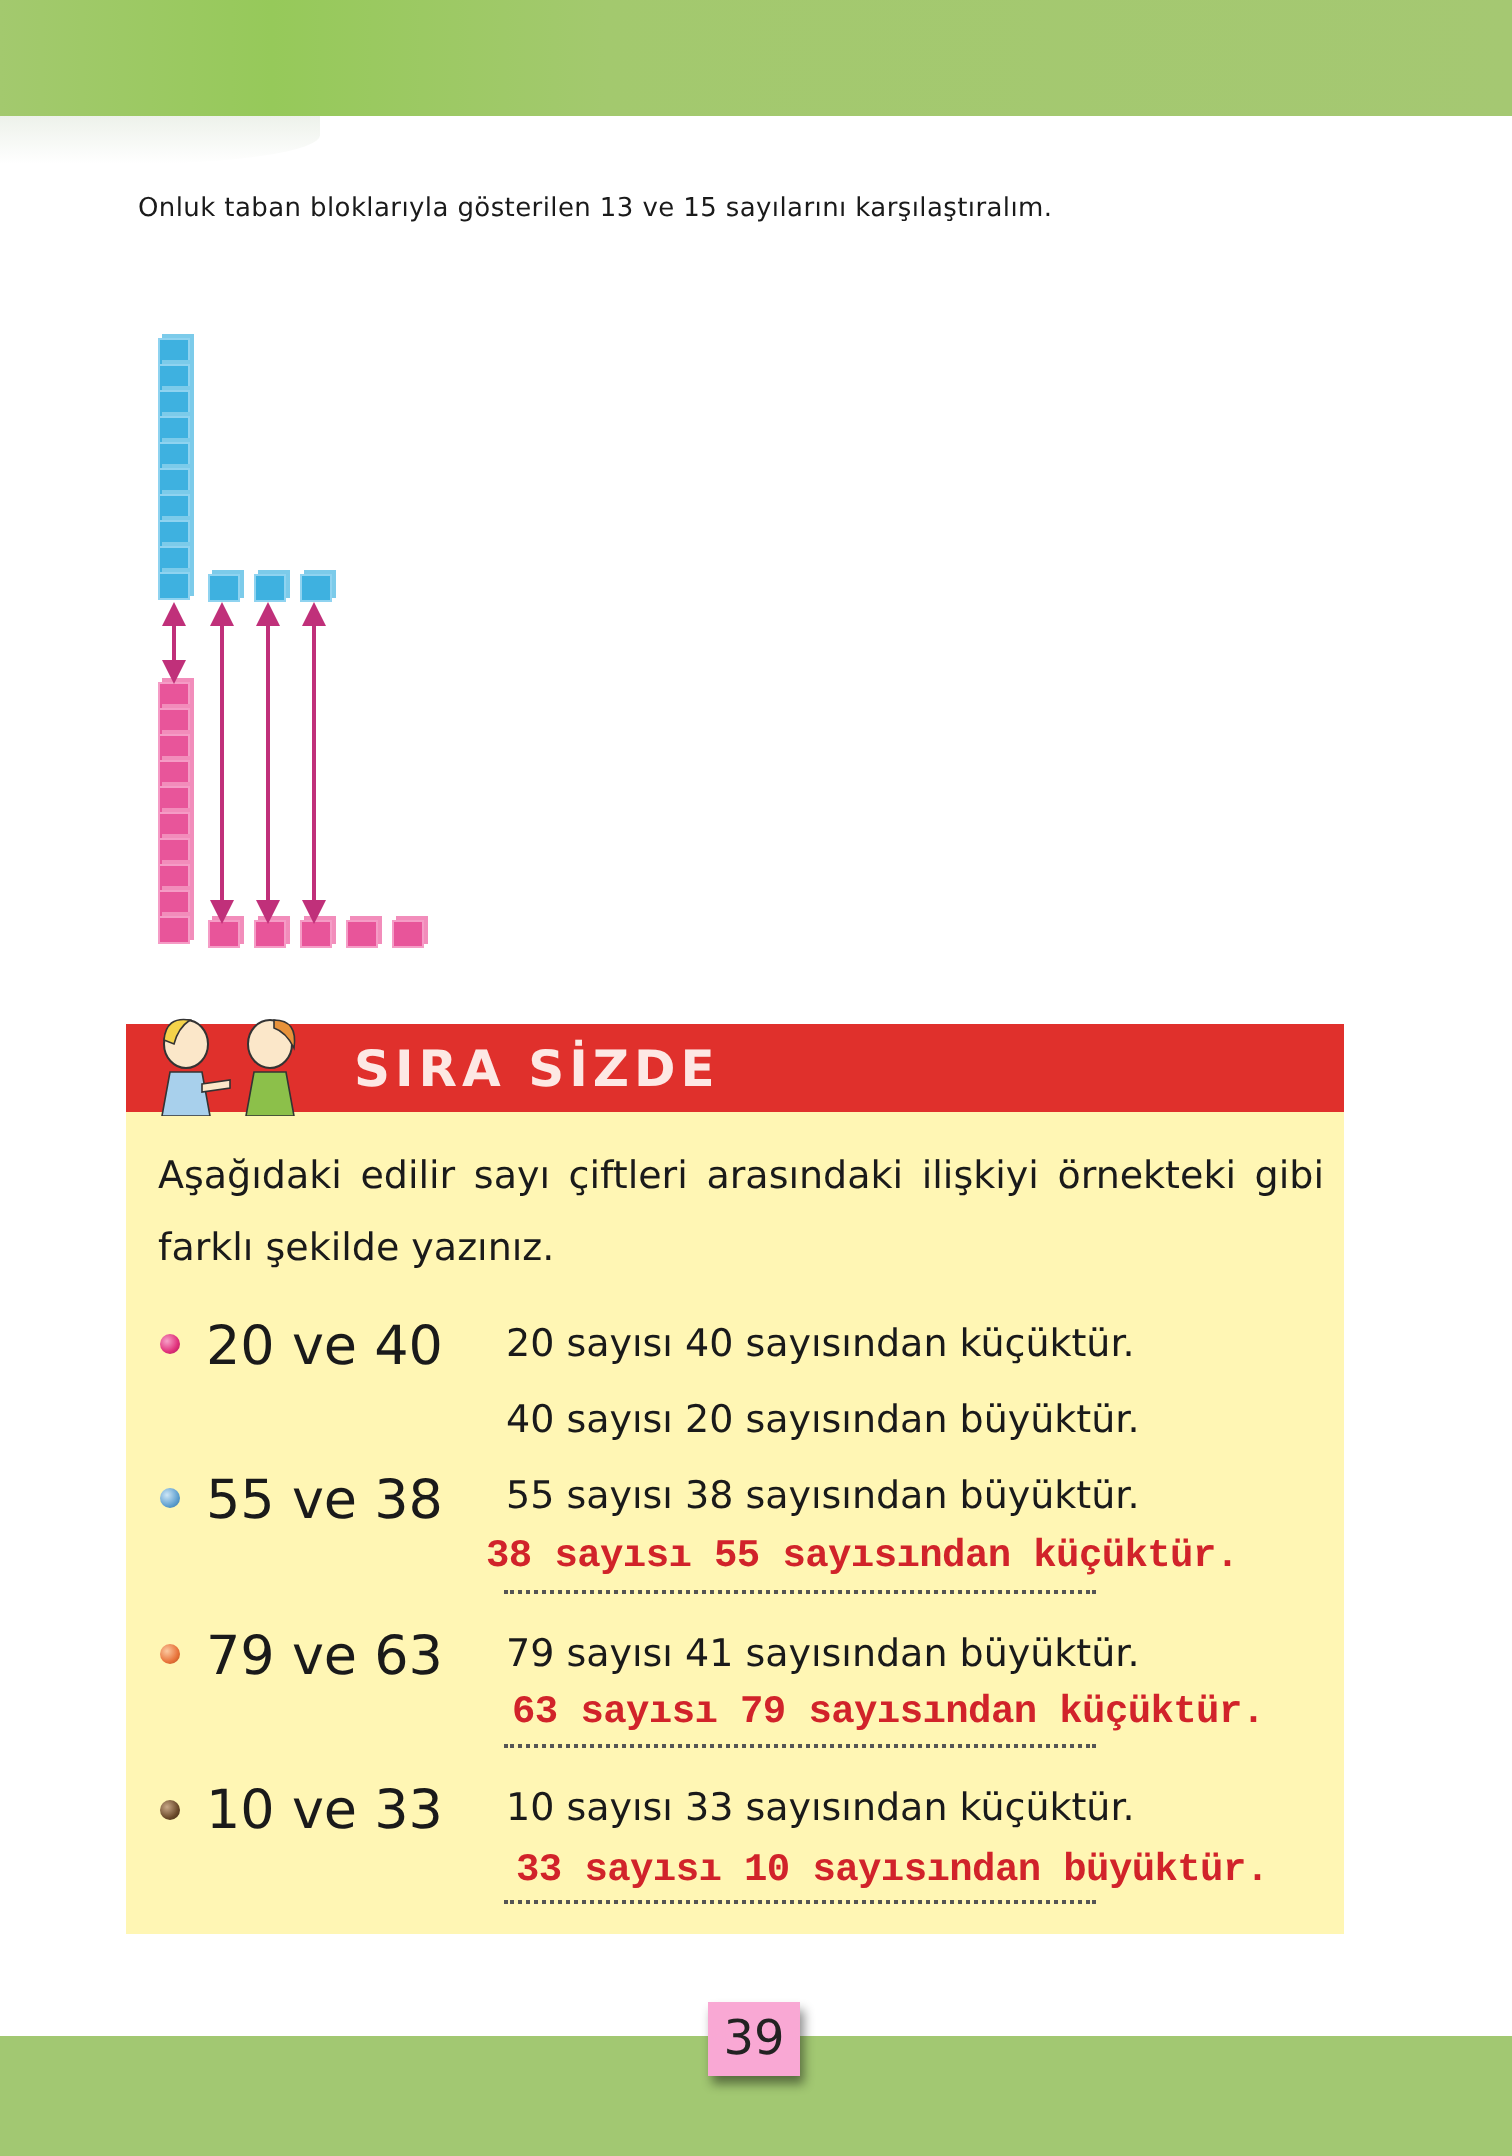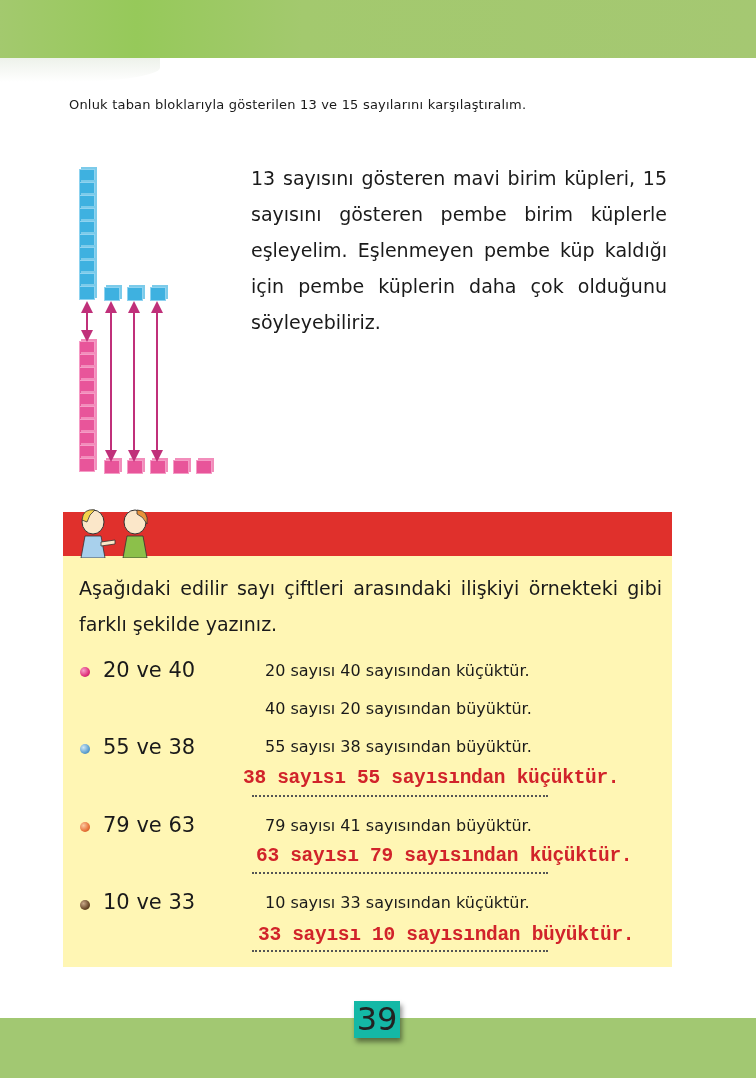--- a/index.html
+++ b/index.html
@@ -19,28 +19,28 @@
             border:1px solid #8fd3f0; box-shadow:2px -2px 0 #7ccbea; }
   .cube-p { position:absolute; width:14px; height:12px; background:#e8559a;
             border:1px solid #f59cc6; box-shadow:2px -2px 0 #f28dbb; }
   .box { position:absolute; left:63px; top:512px; width:609px; height:455px; background:#fff6b4; }
   .banner { position:absolute; left:63px; top:512px; width:609px; height:44px; background:#e0302c; }
   .banner-title { position:absolute; left:114px; top:8px; color:#fde8e4; font-size:25px;
                   font-weight:bold; letter-spacing:2.5px; }
   .kids { position:absolute; left:8px; top:-6px; width:90px; height:52px; }
   .task { position:absolute; left:79px; top:570px; width:583px; font-size:19px; line-height:36px;
           text-align:justify; text-align-last:left; }
-  .row-label { position:absolute; left:103px; font-size:21px; }
-  .row-text { position:absolute; left:265px; font-size:16px; }
+  .row-label { position:absolute; left:103px; font-size:27px; }
+  .row-text { position:absolute; left:253px; font-size:19px; }
   .bullet { position:absolute; left:80px; width:10px; height:10px; border-radius:50%; }
   .answer { position:absolute; font-family:Liberation Mono, monospace; font-weight:bold; font-size:19.5px;
             color:#d1232a; letter-spacing:-0.3px; }
   .dots { position:absolute; left:252px; width:296px; height:0; border-bottom:2px dotted #555; }
-  .page-num { position:absolute; left:354px; top:1001px; width:46px; height:37px; background:#14b8a6;
-              box-shadow:2px 4px 5px rgba(0,0,0,0.45); font-size:32px; text-align:center; line-height:37px; color:#222; }
+  .page-num { position:absolute; left:354px; top:1001px; width:46px; height:37px; background:#f9a8d4;
+              box-shadow:2px 4px 5px rgba(0,0,0,0.45); font-size:24px; text-align:center; line-height:37px; color:#222; }
 </style>
 </head>
 <body>
 
 <div class="top-band"></div>
 <div class="top-shadow"></div>
 
 <div class="intro">Onluk taban bloklarıyla gösterilen 13 ve 15 sayılarını karşılaştıralım.</div>
 
 <div class="cubes">
@@ -89,36 +89,36 @@
       </marker>
     </defs>
     <line x1="17" y1="147" x2="17" y2="176" stroke="#c0307a" stroke-width="2" marker-start="url(#ah)" marker-end="url(#ah)"></line>
     <line x1="41" y1="147" x2="41" y2="296" stroke="#c0307a" stroke-width="2" marker-start="url(#ah)" marker-end="url(#ah)"></line>
     <line x1="64" y1="147" x2="64" y2="296" stroke="#c0307a" stroke-width="2" marker-start="url(#ah)" marker-end="url(#ah)"></line>
     <line x1="87" y1="147" x2="87" y2="296" stroke="#c0307a" stroke-width="2" marker-start="url(#ah)" marker-end="url(#ah)"></line>
   </svg>
 </div>
 
 <div class="explain">
-  <p>13 sayısını gösteren mavi birim küpleri, 15 sayısını gösteren pembe birim küplerle eşleyelim. Eşlenmeyen pembe küp kaldığı için pembe küplerin daha çok olduğunu söyleyebiliriz.</p>
 </div>
 
 <div class="box"></div>
 <div class="banner">
   <svg class="kids" viewBox="0 0 90 52">
 
     <ellipse cx="22" cy="16" rx="11" ry="12" fill="#fbe7c9" stroke="#333" stroke-width="1"></ellipse>
     <path d="M11,14 Q12,2 24,4 Q18,8 16,16 Z" fill="#f4d34a" stroke="#333" stroke-width="0.8"></path>
     <path d="M10,52 L14,30 L30,30 L34,52 Z" fill="#a8d0ec" stroke="#333" stroke-width="0.8"></path>
     <path d="M30,36 L44,34 L44,38 L30,40 Z" fill="#fbe7c9" stroke="#333" stroke-width="0.8"></path>
 
     <ellipse cx="64" cy="16" rx="11" ry="12" fill="#fbe7c9" stroke="#333" stroke-width="1"></ellipse>
     <path d="M66,4 Q78,4 76,18 Q72,10 66,8 Z" fill="#e8923a" stroke="#333" stroke-width="0.8"></path>
     <path d="M52,52 L56,30 L72,30 L76,52 Z" fill="#8cc04a" stroke="#333" stroke-width="0.8"></path>
   </svg>
+  <div class="banner-title">SIRA SİZDE</div>
 </div>
 
 <div class="task">Aşağıdaki edilir sayı çiftleri arasındaki ilişkiyi örnekteki gibi farklı şekilde yazınız.</div>
 
 <div>
   <span class="bullet" style="top:667px;background:radial-gradient(circle at 35% 35%,#f7a0c8,#e0307a 60%,#a01a55);"></span>
   <div class="row-label" style="top:658px">20 ve 40</div>
   <div class="row-text" style="top:661px">20 sayısı 40 sayısından küçüktür.</div>
   <div class="row-text" style="top:699px">40 sayısı 20 sayısından büyüktür.</div>
 </div>

